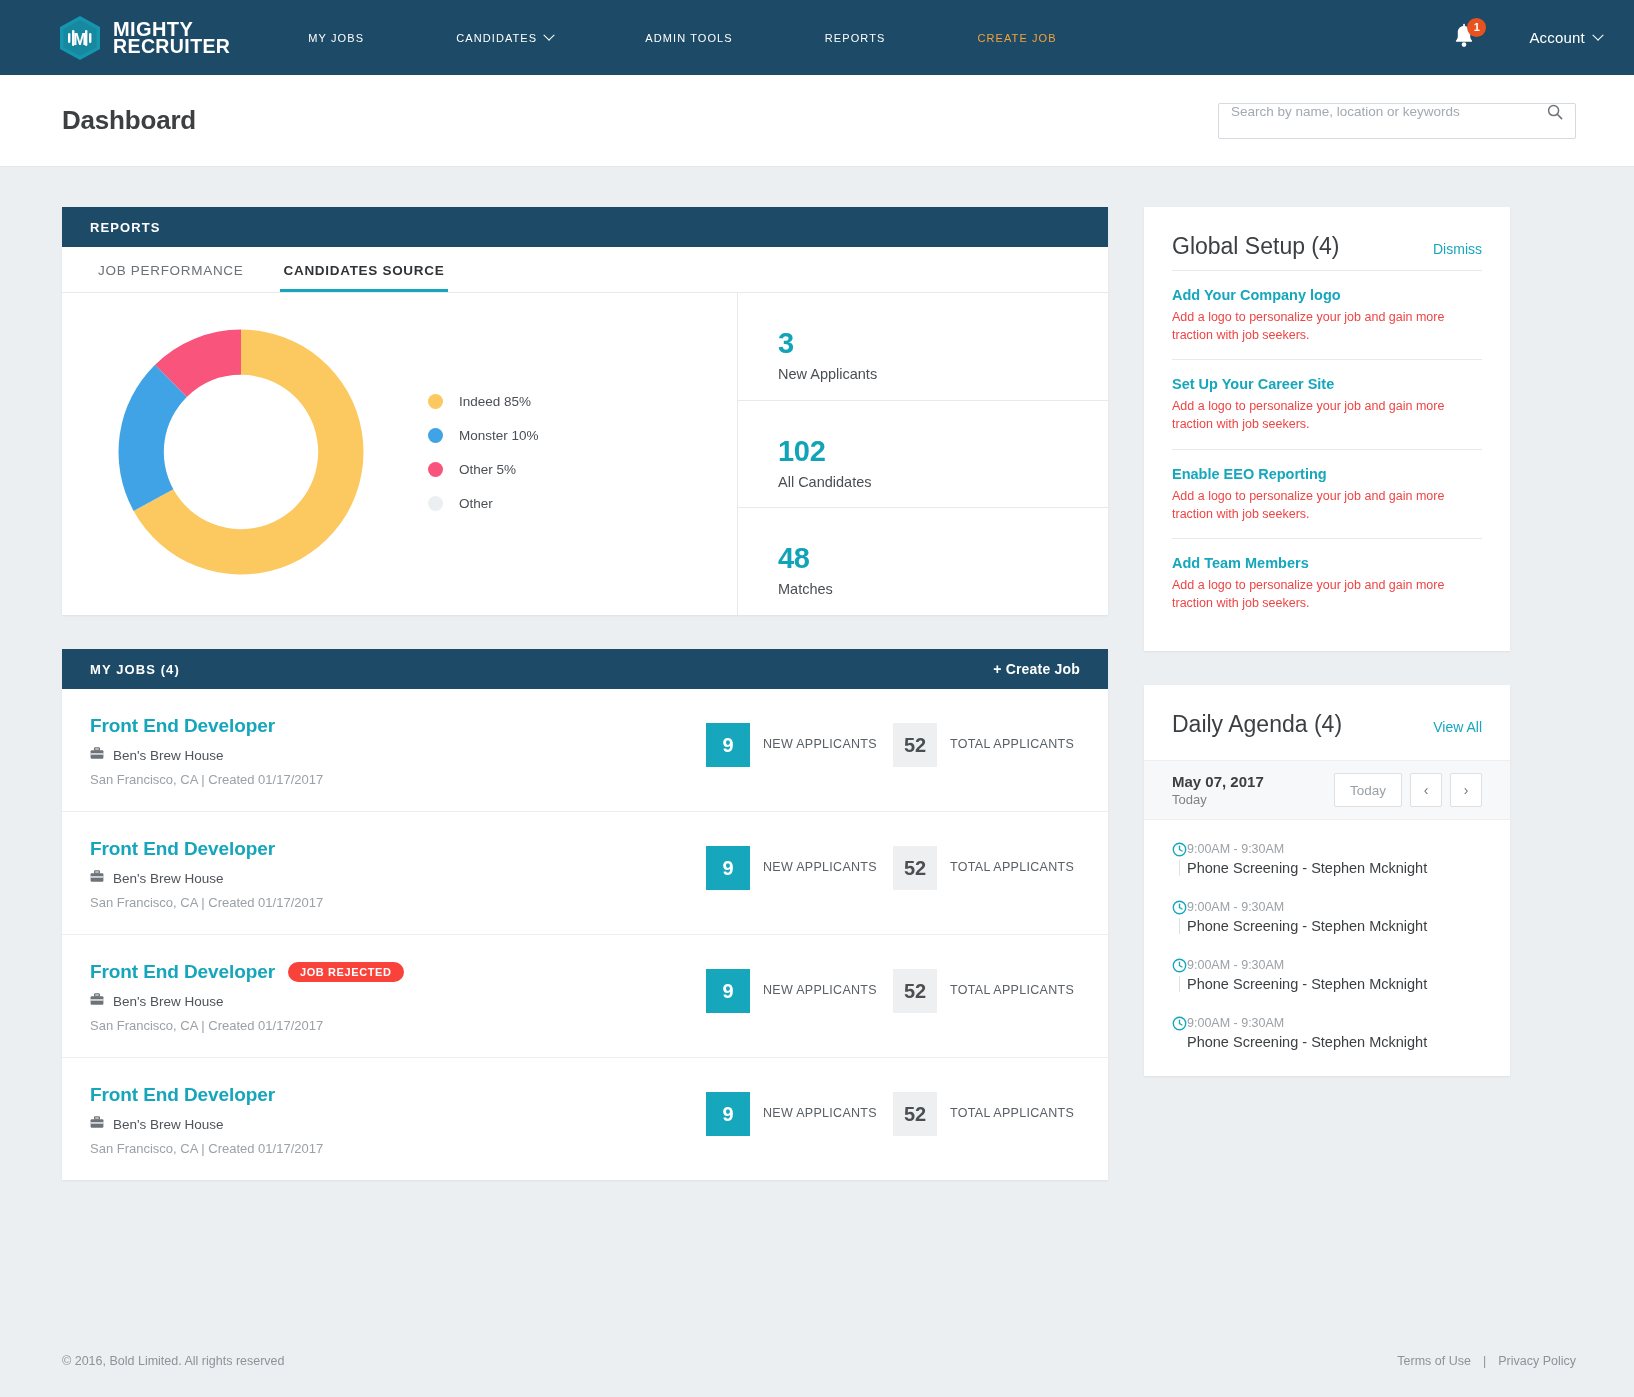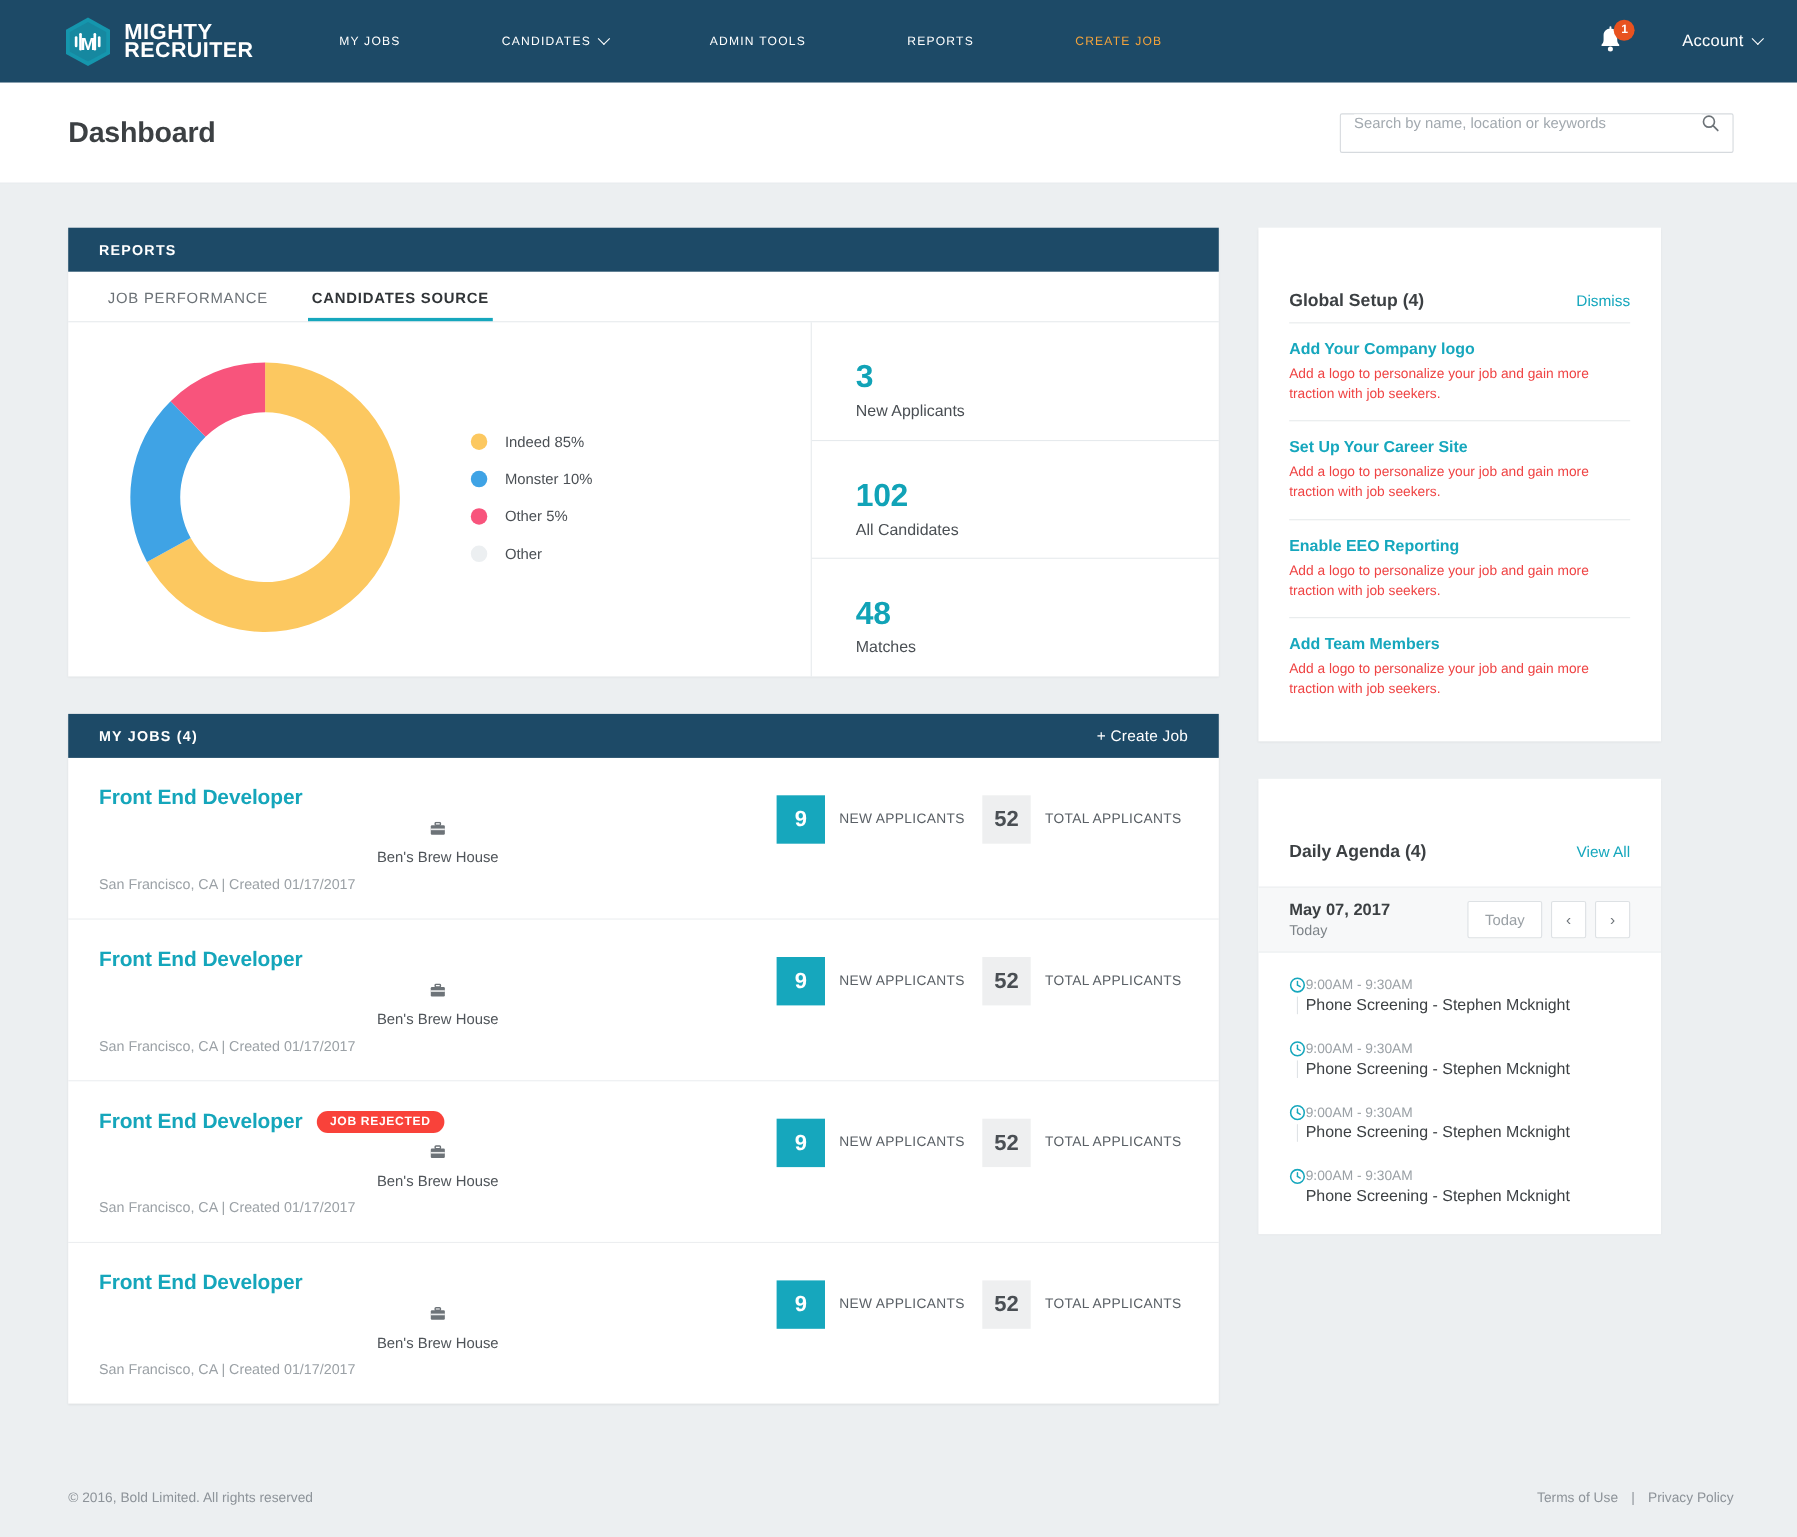--- a/index.html
+++ b/index.html
@@ -119,21 +119,21 @@
     color: #ffffff;
     height: 40px;
     display: flex; align-items: center;
     padding: 0 28px;
     font-size: 13px;
     font-weight: bold;
     letter-spacing: 1.1px;
   }
   .card-head .right {
     margin-left: auto;
-    font-weight: normal;
+    font-weight: bold;
     font-size: 14px;
     letter-spacing: 0.2px;
     cursor: pointer;
   }
 
   
   .tabs {
     display: flex;
     padding: 0 32px;
     border-bottom: 1px solid #e6eaed;
@@ -205,21 +205,21 @@
     color: #ffffff;
     font-size: 11px;
     font-weight: bold;
     letter-spacing: 0.6px;
     border-radius: 11px;
     padding: 4px 12px 4px 12px;
   }
   .job-company {
     margin-top: 10px;
     display: flex; align-items: center; gap: 9px;
-    font-size: 13.5px; color: #4f5459; flex-direction: column;
+    font-size: 13.5px; color: #4f5459;
   }
   .job-meta { margin-top: 9px; font-size: 13px; color: #9ba1a6; }
   .job-stats { display: flex; align-items: flex-start; padding-top: 8px; }
   .chip {
     width: 44px; height: 44px;
     display: flex; align-items: center; justify-content: center;
     font-size: 20px; font-weight: bold;
   }
   .chip.new { background: #16a7bd; color: #ffffff; }
   .chip.total { background: #eeeff0; color: #4a4f54; }
@@ -227,21 +227,21 @@
     font-size: 12.5px;
     color: #5a6066;
     letter-spacing: 0.3px;
     margin: 14px 0 0 13px;
     width: 130px;
   }
 
   
   .panel { background: #ffffff; box-shadow: 0 1px 2px rgba(0,0,0,0.06); padding: 26px 28px 24px 28px; }
   .panel-head { display: flex; align-items: baseline; }
-  .panel-title { font-size: 16px; font-weight: bold; color: #3c4043; margin-top: 32px; }
+  .panel-title { font-size: 23px; font-weight: normal; color: #3c4043; }
   .panel-action {
     margin-left: auto; color: #16a7bd; font-size: 14px; cursor: pointer;
   }
   .setup-item { padding: 16px 0 15px 0; border-top: 1px solid #e7eaec; }
   .setup-item:first-of-type { margin-top: 10px; }
   .setup-title { color: #16a7bd; font-size: 14.5px; font-weight: bold; cursor: pointer; }
   .setup-desc { margin-top: 5px; font-size: 12.5px; color: #ef4444; line-height: 1.45; }
 
   .agenda { margin-top: 34px; background: #ffffff; box-shadow: 0 1px 2px rgba(0,0,0,0.06); }
   .agenda-head { padding: 26px 28px 22px 28px; display: flex; align-items: baseline; }

